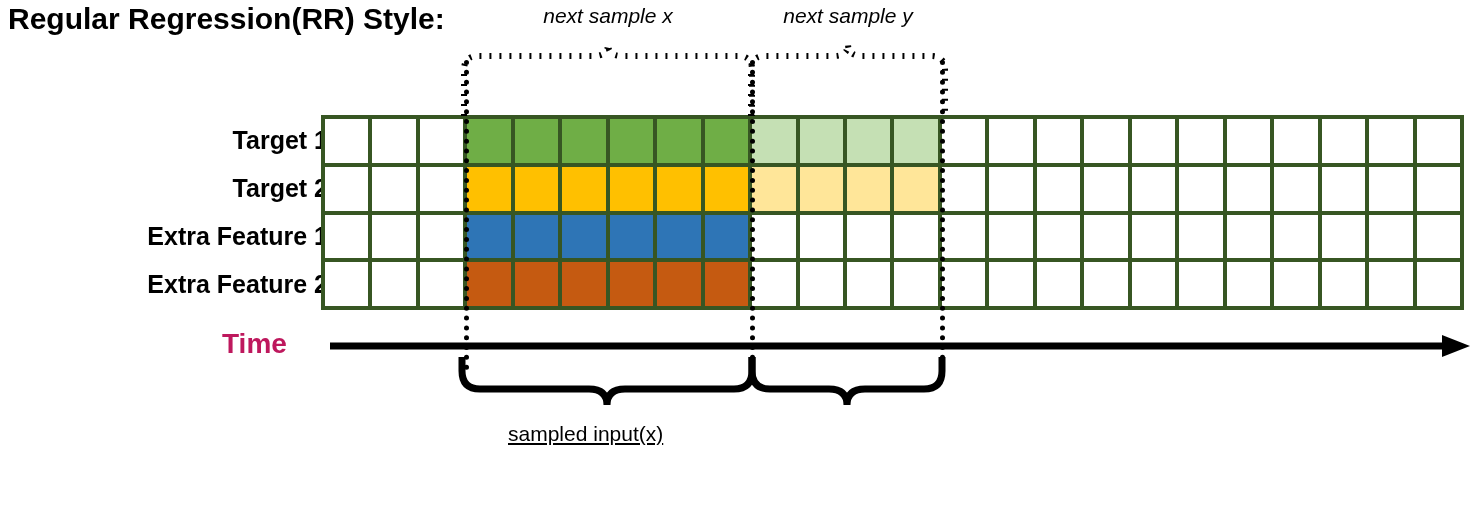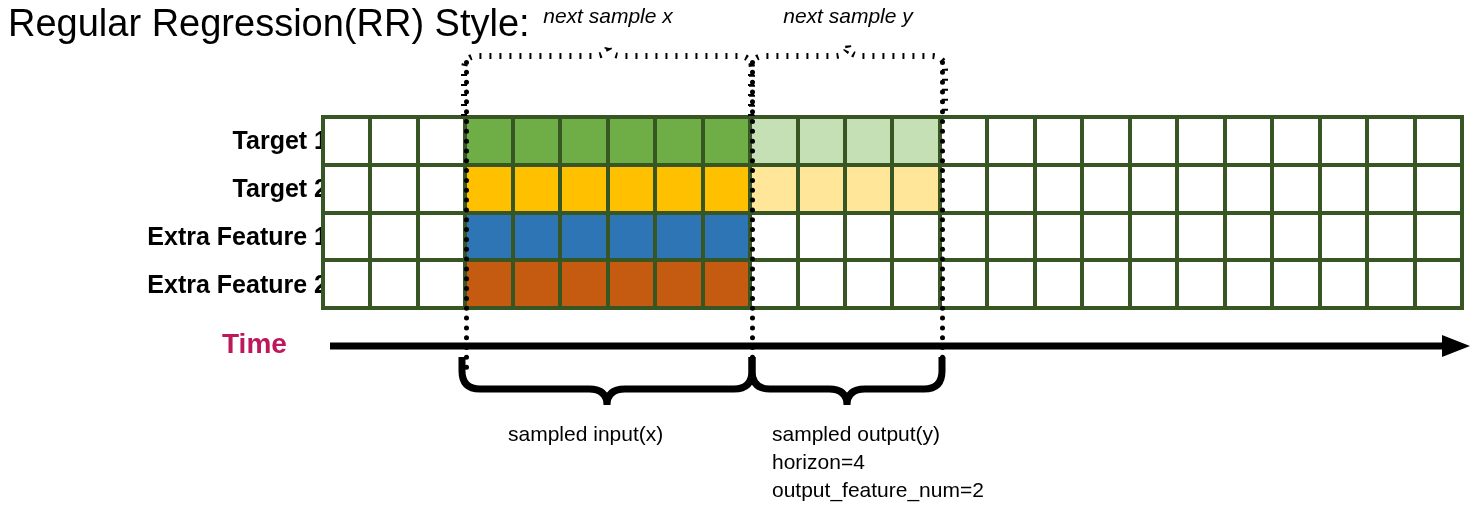--- a/index.html
+++ b/index.html
@@ -19,22 +19,22 @@
     left: 0; top: 0;
     width: 1476px;
     height: 516px;
   }
 
   
   #page-title {
     position: absolute;
     left: 8px;
     top: 2px;
-    font-size: 38px;
-    font-weight: 400;
+    font-size: 30px;
+    font-weight: 700;
     color: #000000;
     letter-spacing: 0px;
     white-space: nowrap;
   }
 
   
   .row-label {
     position: absolute;
     right: 1148px;           
     width: 320px;
@@ -128,20 +128,21 @@
   #brace-output { left: 748px; top: 357px; width: 198px; height: 50px; }
 
   
   .bottom-caption {
     position: absolute;
     font-size: 21px;
     font-weight: 400;
     color: #000000;
     line-height: 28px;
     white-space: nowrap;
+    text-decoration: underline;
   }
   #caption-input  { left: 508px; top: 420px; }
   #caption-output { left: 772px; top: 420px; }
   .bottom-caption div { white-space: nowrap; }
 </style>
 </head>
 <body>
 
 <div class="page">
 
@@ -274,19 +275,14 @@
   <svg class="brace-bottom" id="brace-input" viewBox="0 0 298 50">
     <path d="M 4,0 L 4,14 Q 4,32 22,32 L 131,32 Q 149,32 149,48 Q 149,32 167,32 L 276,32 Q 294,32 294,14 L 294,0" fill="none" stroke="#000000" stroke-width="7" stroke-linecap="butt"></path>
   </svg>
   <svg class="brace-bottom" id="brace-output" viewBox="0 0 198 50">
     <path d="M 4,0 L 4,14 Q 4,32 22,32 L 81,32 Q 99,32 99,48 Q 99,32 117,32 L 176,32 Q 194,32 194,14 L 194,0" fill="none" stroke="#000000" stroke-width="7" stroke-linecap="butt"></path>
   </svg>
 
   <div class="bottom-caption" id="caption-input">
     <div>sampled input(x)</div>
   </div>
-  <div class="bottom-caption" id="caption-output">
-    <div>sampled output(y)</div>
-    <div>horizon=4</div>
-    <div>output_feature_num=2</div>
-  </div>
 
 </div>
 
 </body></html>

